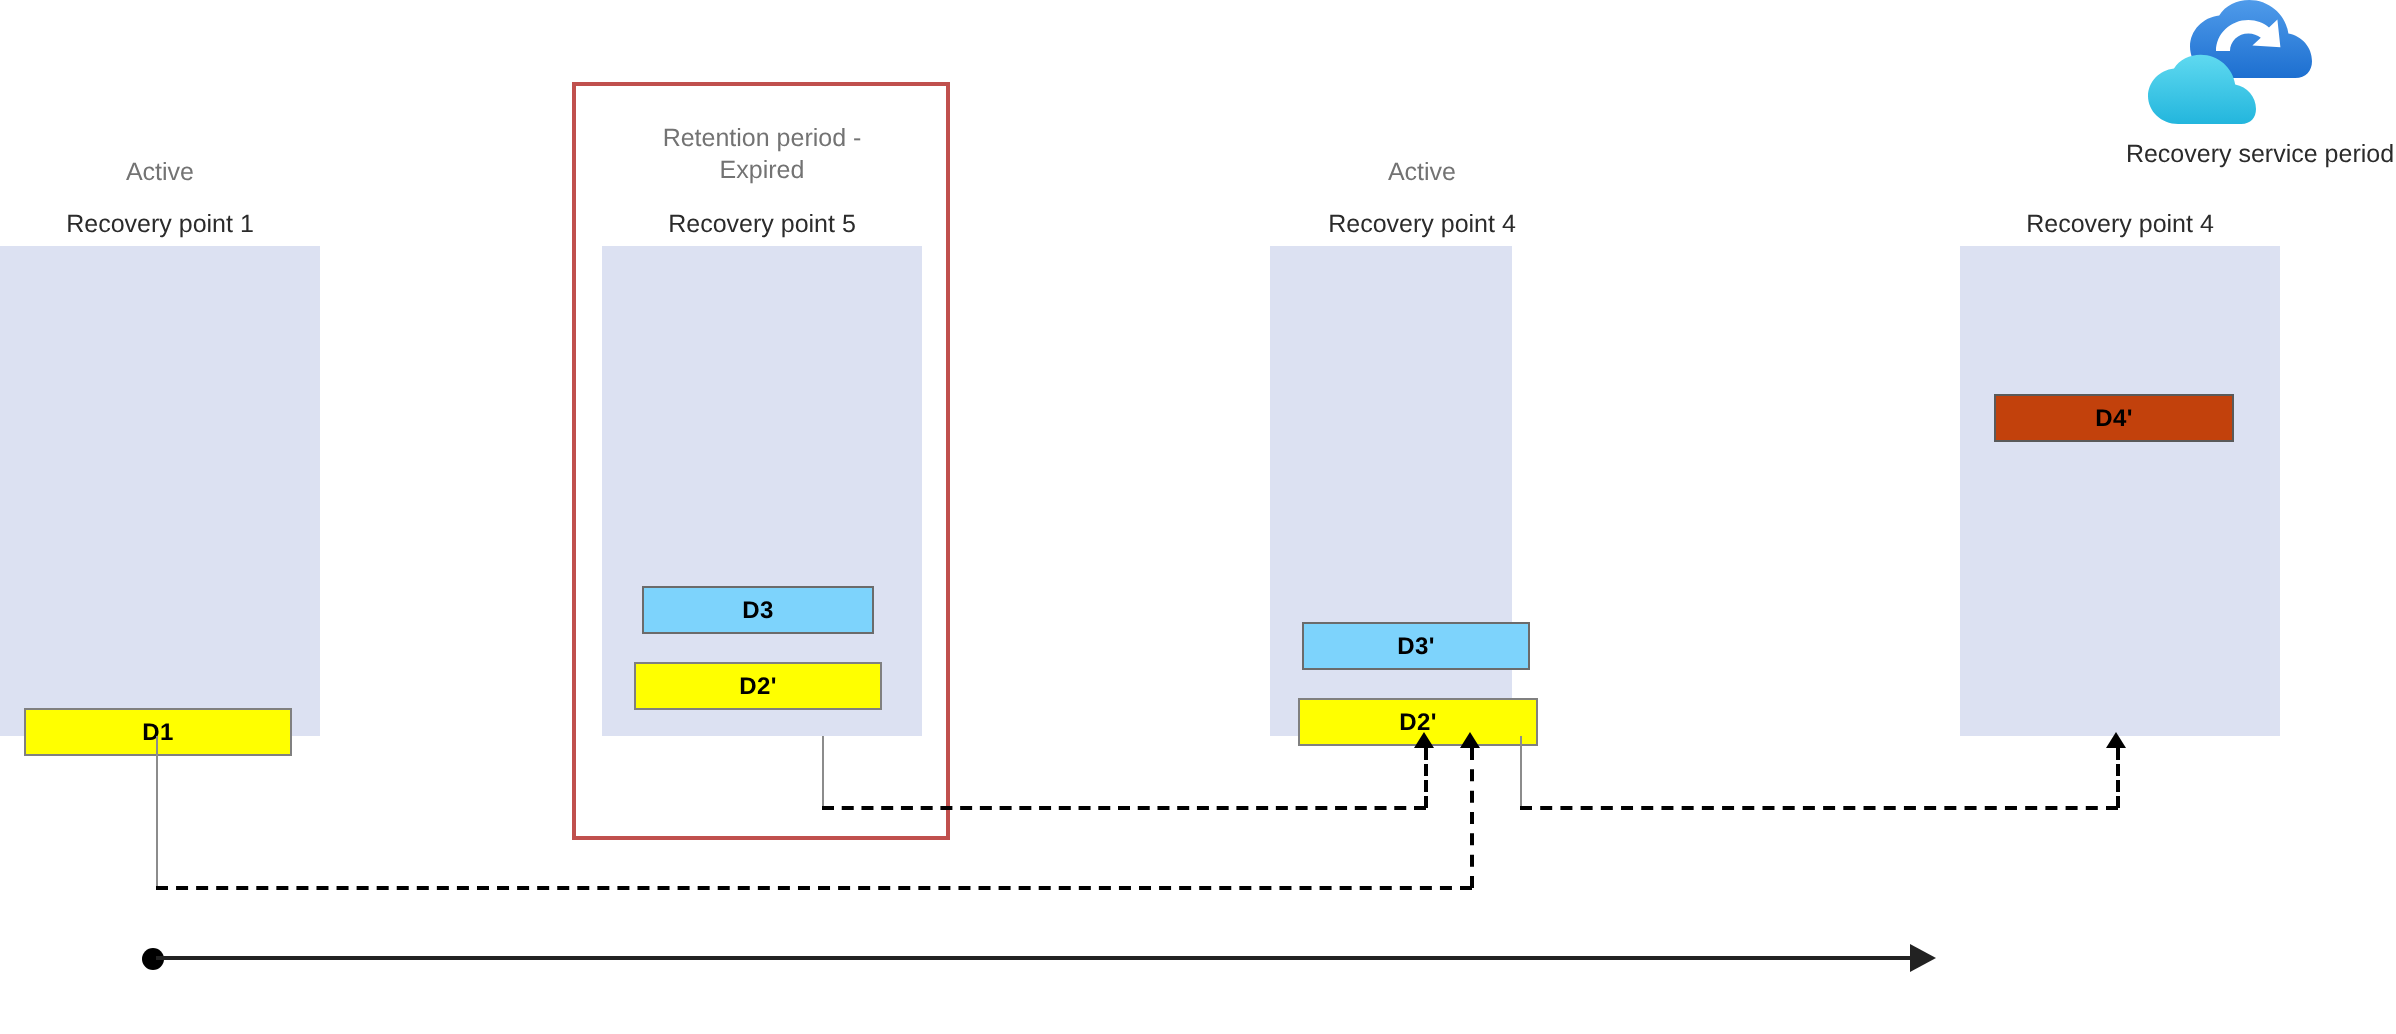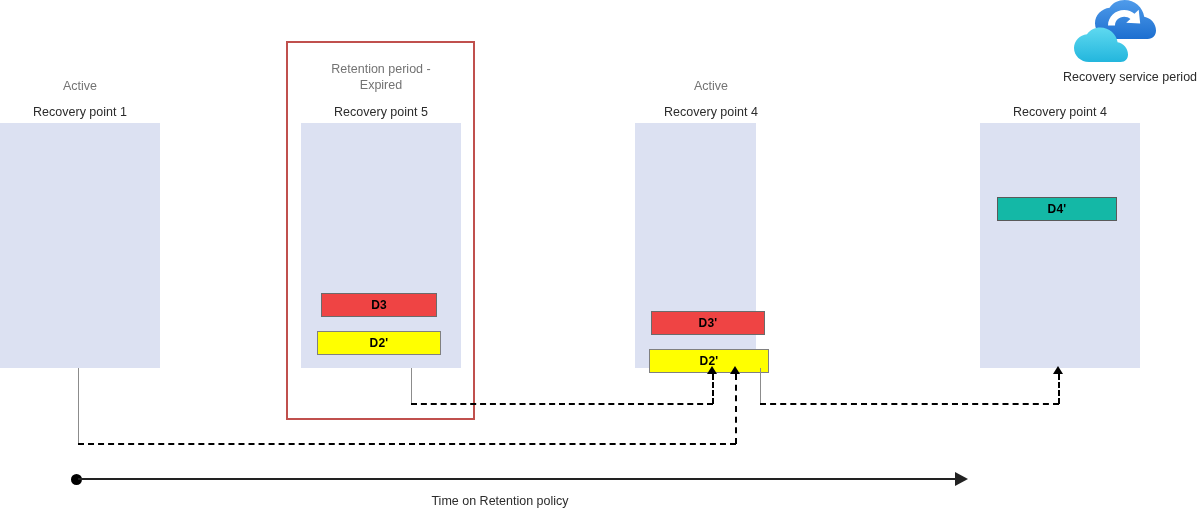--- a/index.html
+++ b/index.html
@@ -52,22 +52,22 @@
     border: 1px solid #7f7f7f;
     font-size: 12px;
     font-weight: bold;
     color: #000000;
     display: flex;
     align-items: center;
     justify-content: center;
     letter-spacing: 0.2px;
   }
   .blk.yellow { background: #ffff00; border-color: #808080; }
-  .blk.blue   { background: #ef4444; border-color: #6b6b6b; }
-  .blk.orange { background: #14b8a6; border-color: #5a5a5a; }
+  .blk.blue   { background: #7dd3fc; border-color: #6b6b6b; }
+  .blk.orange { background: #c2410c; border-color: #5a5a5a; }
 
   
   .highlight-rect {
     position: absolute;
     box-sizing: border-box;
     border: 2px solid #c0504d;
     background: transparent;
   }
 
   
@@ -158,20 +158,21 @@
         <path d="M15,40 C6.7,40 0,33.7 0,26.0 C0,18.9 5.7,13.0 13.0,12.2 C15.8,7.9 20.8,5.4 26.3,5.4 C35.1,5.4 42.4,11.9 43.6,20.3 C49.6,21.4 54,26.4 54,32.5 C54,36.7 51.4,40 46.6,40 Z" fill="url(#gFront)"></path>
       </g>
     </svg>
     <div class="vault-caption" style="top:70px;">Recovery service period</div>
   </div>
 
   <div class="rp-col" style="left:0px; top:78px; width:160px; height:292px;">
     <div class="rp-status" style="top:0px;">Active</div>
     <div class="rp-title" style="top:26px;">Recovery point 1</div>
     <div class="rp-box" style="left:0px; top:45px; width:160px; height:245px;">
+      <div class="blk yellow" style="left:12px; top:231px; width:134px; height:24px;">D1</div>
     </div>
   </div>
 
   <div class="highlight-rect" style="left:286px; top:41px; width:189px; height:379px;"></div>
 
   <div class="rp-col" style="left:301px; top:61px; width:160px; height:309px;">
     <div class="rp-status" style="top:0px;">Retention period -
 Expired</div>
     <div class="rp-title" style="top:43px;">Recovery point 5</div>
     <div class="rp-box" style="left:0px; top:62px; width:160px; height:245px;">
@@ -207,15 +208,14 @@
   <div class="arrow-up" style="left:707px; top:366px;"></div>
 
   <div class="v-solid" style="left:760px; top:368px; height:36px;"></div>
   <div class="h-dash" style="left:760px; top:403px; width:299px;"></div>
   <div class="v-dash" style="left:1058px; top:374px; height:30px;"></div>
   <div class="arrow-up" style="left:1053px; top:366px;"></div>
 
   <div class="axis-dot" style="left:71px; top:474px;"></div>
   <div class="axis-line" style="left:78px; top:478px; width:880px;"></div>
   <div class="axis-arrow" style="left:955px; top:472px;"></div>
-  <div class="axis-label" style="left:320px; top:494px; width:360px;">Time on Retention policy</div>
 
 </div>
 
 </body></html>

